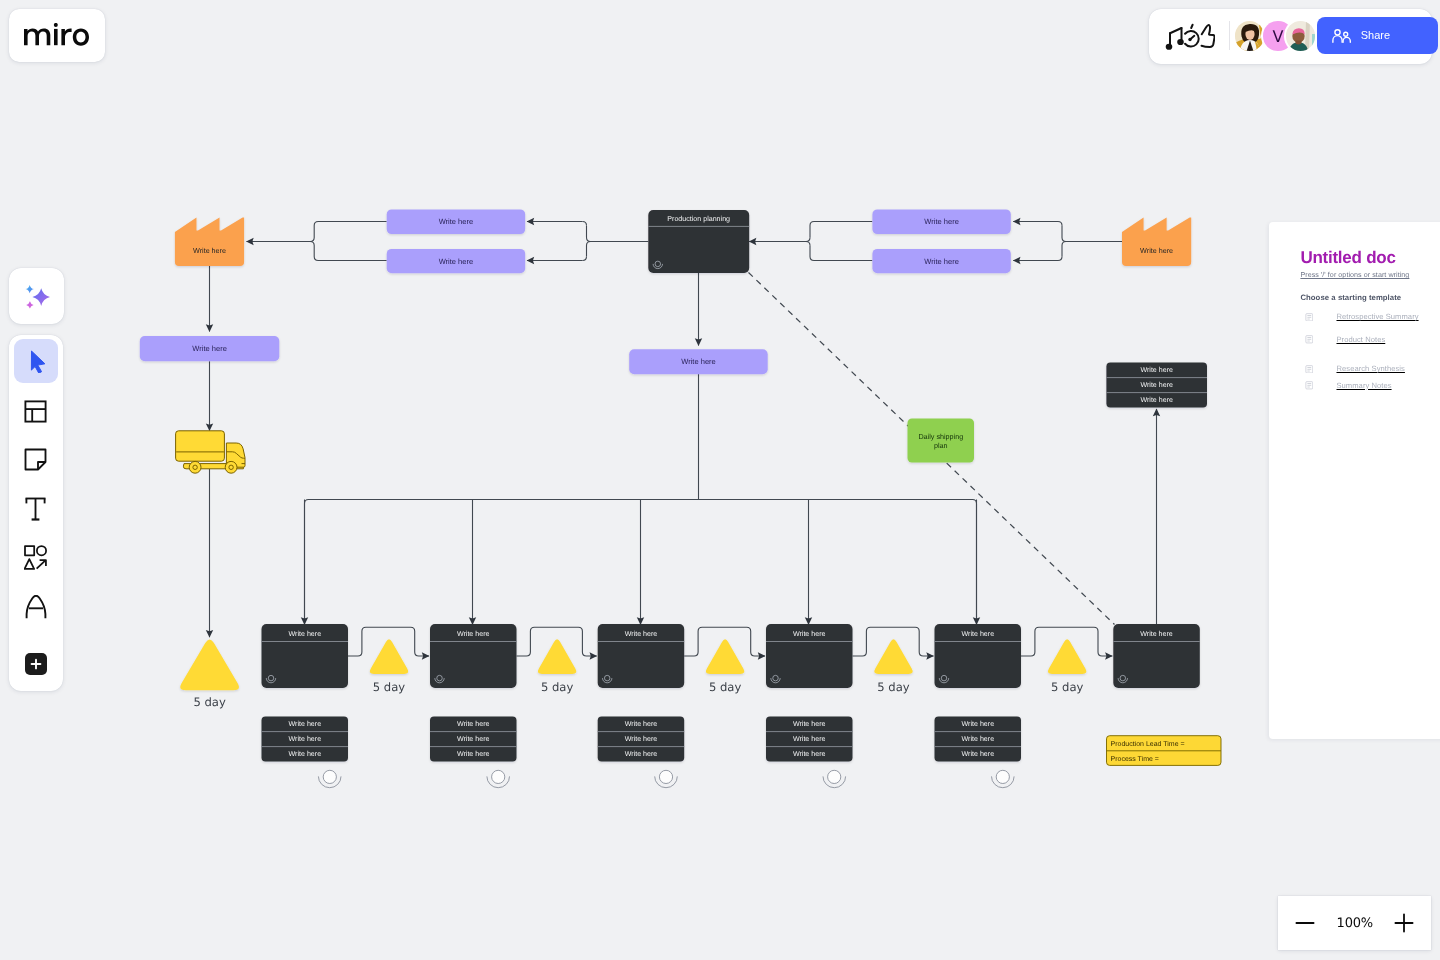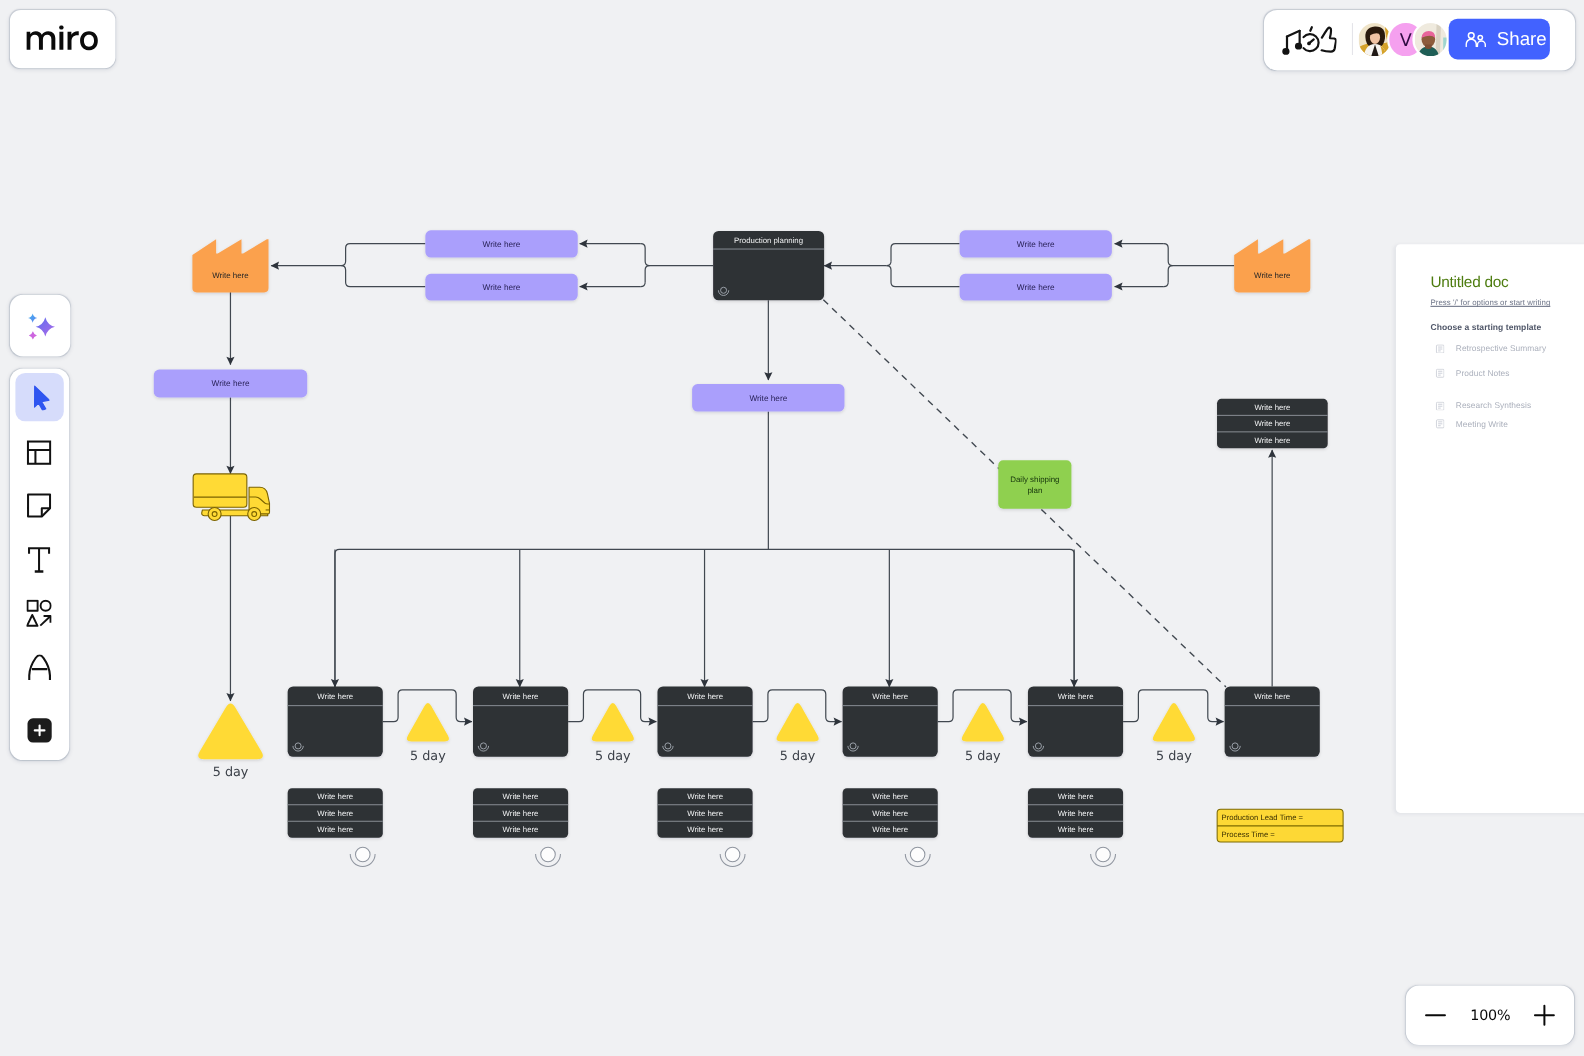--- a/index.html
+++ b/index.html
@@ -56,43 +56,43 @@
   position:absolute; width:29.3px; height:29.3px; border-radius:50%;
   overflow:hidden; background:#fff;
 }
 .avatar .ini {
   width:100%; height:100%; display:flex; align-items:center; justify-content:center;
   font-size:16px; color:#2e0b42; font-weight:400;
   font-family:"DejaVu Sans", sans-serif;
 }
 .av-ring { position:absolute; width:33.3px; height:33.3px; border-radius:50%; background:#fff; top:-2px; left:-2px; }
 #share {
-  position:absolute; left:167.8px; top:8.9px; width:92px; height:36.7px;
+  position:absolute; left:167.8px; top:8.9px; width:121px; height:36.7px;
   display:flex; align-items:center; gap:9.6px;
   background:#4262ff; color:#fff; border:0; border-radius:8px;
   cursor:pointer; padding:0 0 0 15px;
-  font-size:17px; line-height:1; font-family:"Liberation Sans", sans-serif;
+  font-size:11px; line-height:1; font-family:"Liberation Sans", sans-serif;
 }
 
 
 #doc {
   left:1268.9px; top:222.3px; width:183.5px; height:517px;
   background:#fff; border-radius:4px 0 0 4px;
   box-shadow:-1px 1px 4px rgba(9,30,66,.07);
 }
-#doc .dtitle { position:absolute; left:31.5px; top:27.2px; font-size:14px; font-weight:400; color:#4d7c0f; letter-spacing:-0.25px; line-height:1; }
+#doc .dtitle { position:absolute; left:31.5px; top:27.2px; font-size:17px; font-weight:700; color:#a21caf; letter-spacing:-0.25px; line-height:1; }
 #doc .dsub  { position:absolute; left:31.5px; top:48.9px; font-size:7.15px; color:#6f7689; letter-spacing:0.05px;text-decoration:underline; }
 #doc .dsect { position:absolute; left:31.5px; top:71px; font-size:7.75px; font-weight:700; color:#4f5668; letter-spacing:0.05px; }
-#doc .drow  { position:absolute; left:36px; display:flex; align-items:center; gap:10px; }
+#doc .drow  { position:absolute; left:36px; display:flex; align-items:center; gap:23px;text-decoration:underline; }
 #doc .drow span { font-size:7.6px; color:#abb0bc; letter-spacing:0.05px; }
 
 
 #zoom {
   left:1278.3px; top:896.2px; width:153px; height:53.7px;
-  background:#fff; border-radius:12px;
+  background:#fff; border-radius:0;
   box-shadow:0 1px 4px rgba(9,30,66,.10), 0 0 1px rgba(9,30,66,.16);
 }
 #zoom .zb { position:absolute; display:flex; align-items:center; justify-content:center;
   width:22px; height:22px; cursor:pointer; }
 #zoom .zlvl { position:absolute; left:52px; top:19.5px; width:49px; text-align:center;
   font-size:13px; color:#0a0a0a; font-family:"DejaVu Sans", sans-serif; letter-spacing:-0.2px; }
 
 
 #board { left:0; top:0; width:1440px; height:960px; }
 
@@ -536,21 +536,21 @@
       </svg>
       <span>Research Synthesis</span>
     </div>
 <div class="drow" style="top:158.5px">
       <svg width="8.6" height="8.6" viewBox="0 0 12 12" fill="none" stroke="#c5c9d3" stroke-width="1.0">
         <rect x="1.2" y="0.9" width="9.6" height="10.2" rx="1.3"></rect>
         <path d="M3.3 3.5 L8.7 3.5" stroke-width="1.1"></path>
         <path d="M3.3 6.0 L8.7 6.0" stroke-width="1.1"></path>
         <path d="M3.3 8.4 L6.6 8.4" stroke-width="1.1"></path>
       </svg>
-      <span>Meeting Write</span>
+      <span>Summary Notes</span>
     </div>
 </div>
 <div id="zoom" class="abs">
 <span class="zb" style="left:15.5px;top:16.2px">
       <svg width="22" height="22" viewBox="0 0 22 22">
         <path d="M2.4 11 L19.6 11" stroke="#0a0a0a" stroke-width="1.8" stroke-linecap="round"></path>
       </svg>
       <span class="zsr">−</span>
     </span>
 <span class="zlvl">100%</span>

